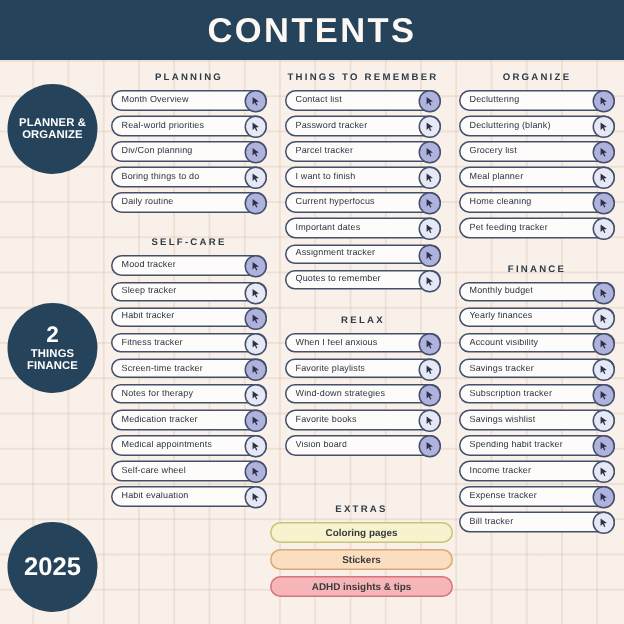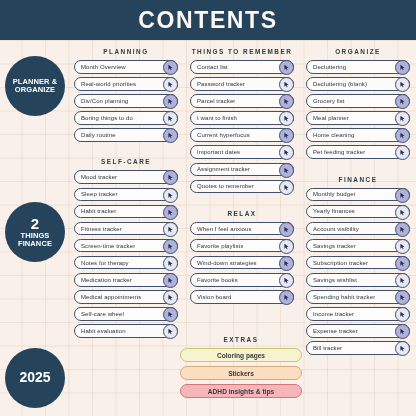--- a/index.html
+++ b/index.html
@@ -79,21 +79,21 @@
     font-size: 7.5px;
     letter-spacing: 0.1px;
     display: block;
   }
   .badge .b-big {
     font-weight: 700;
     font-size: 15px;
     display: block;
     line-height: 1.1;
   }
-  .badge.big-only .b-big { font-size: 14px; }
+  .badge.big-only .b-big { font-size: 17px; }
 
   
   #columns {
     position: absolute;
     left: 68px; top: 40px;
     width: 348px; height: 376px;
     display: flex;
     gap: 0px;
     padding: 0;
   }

